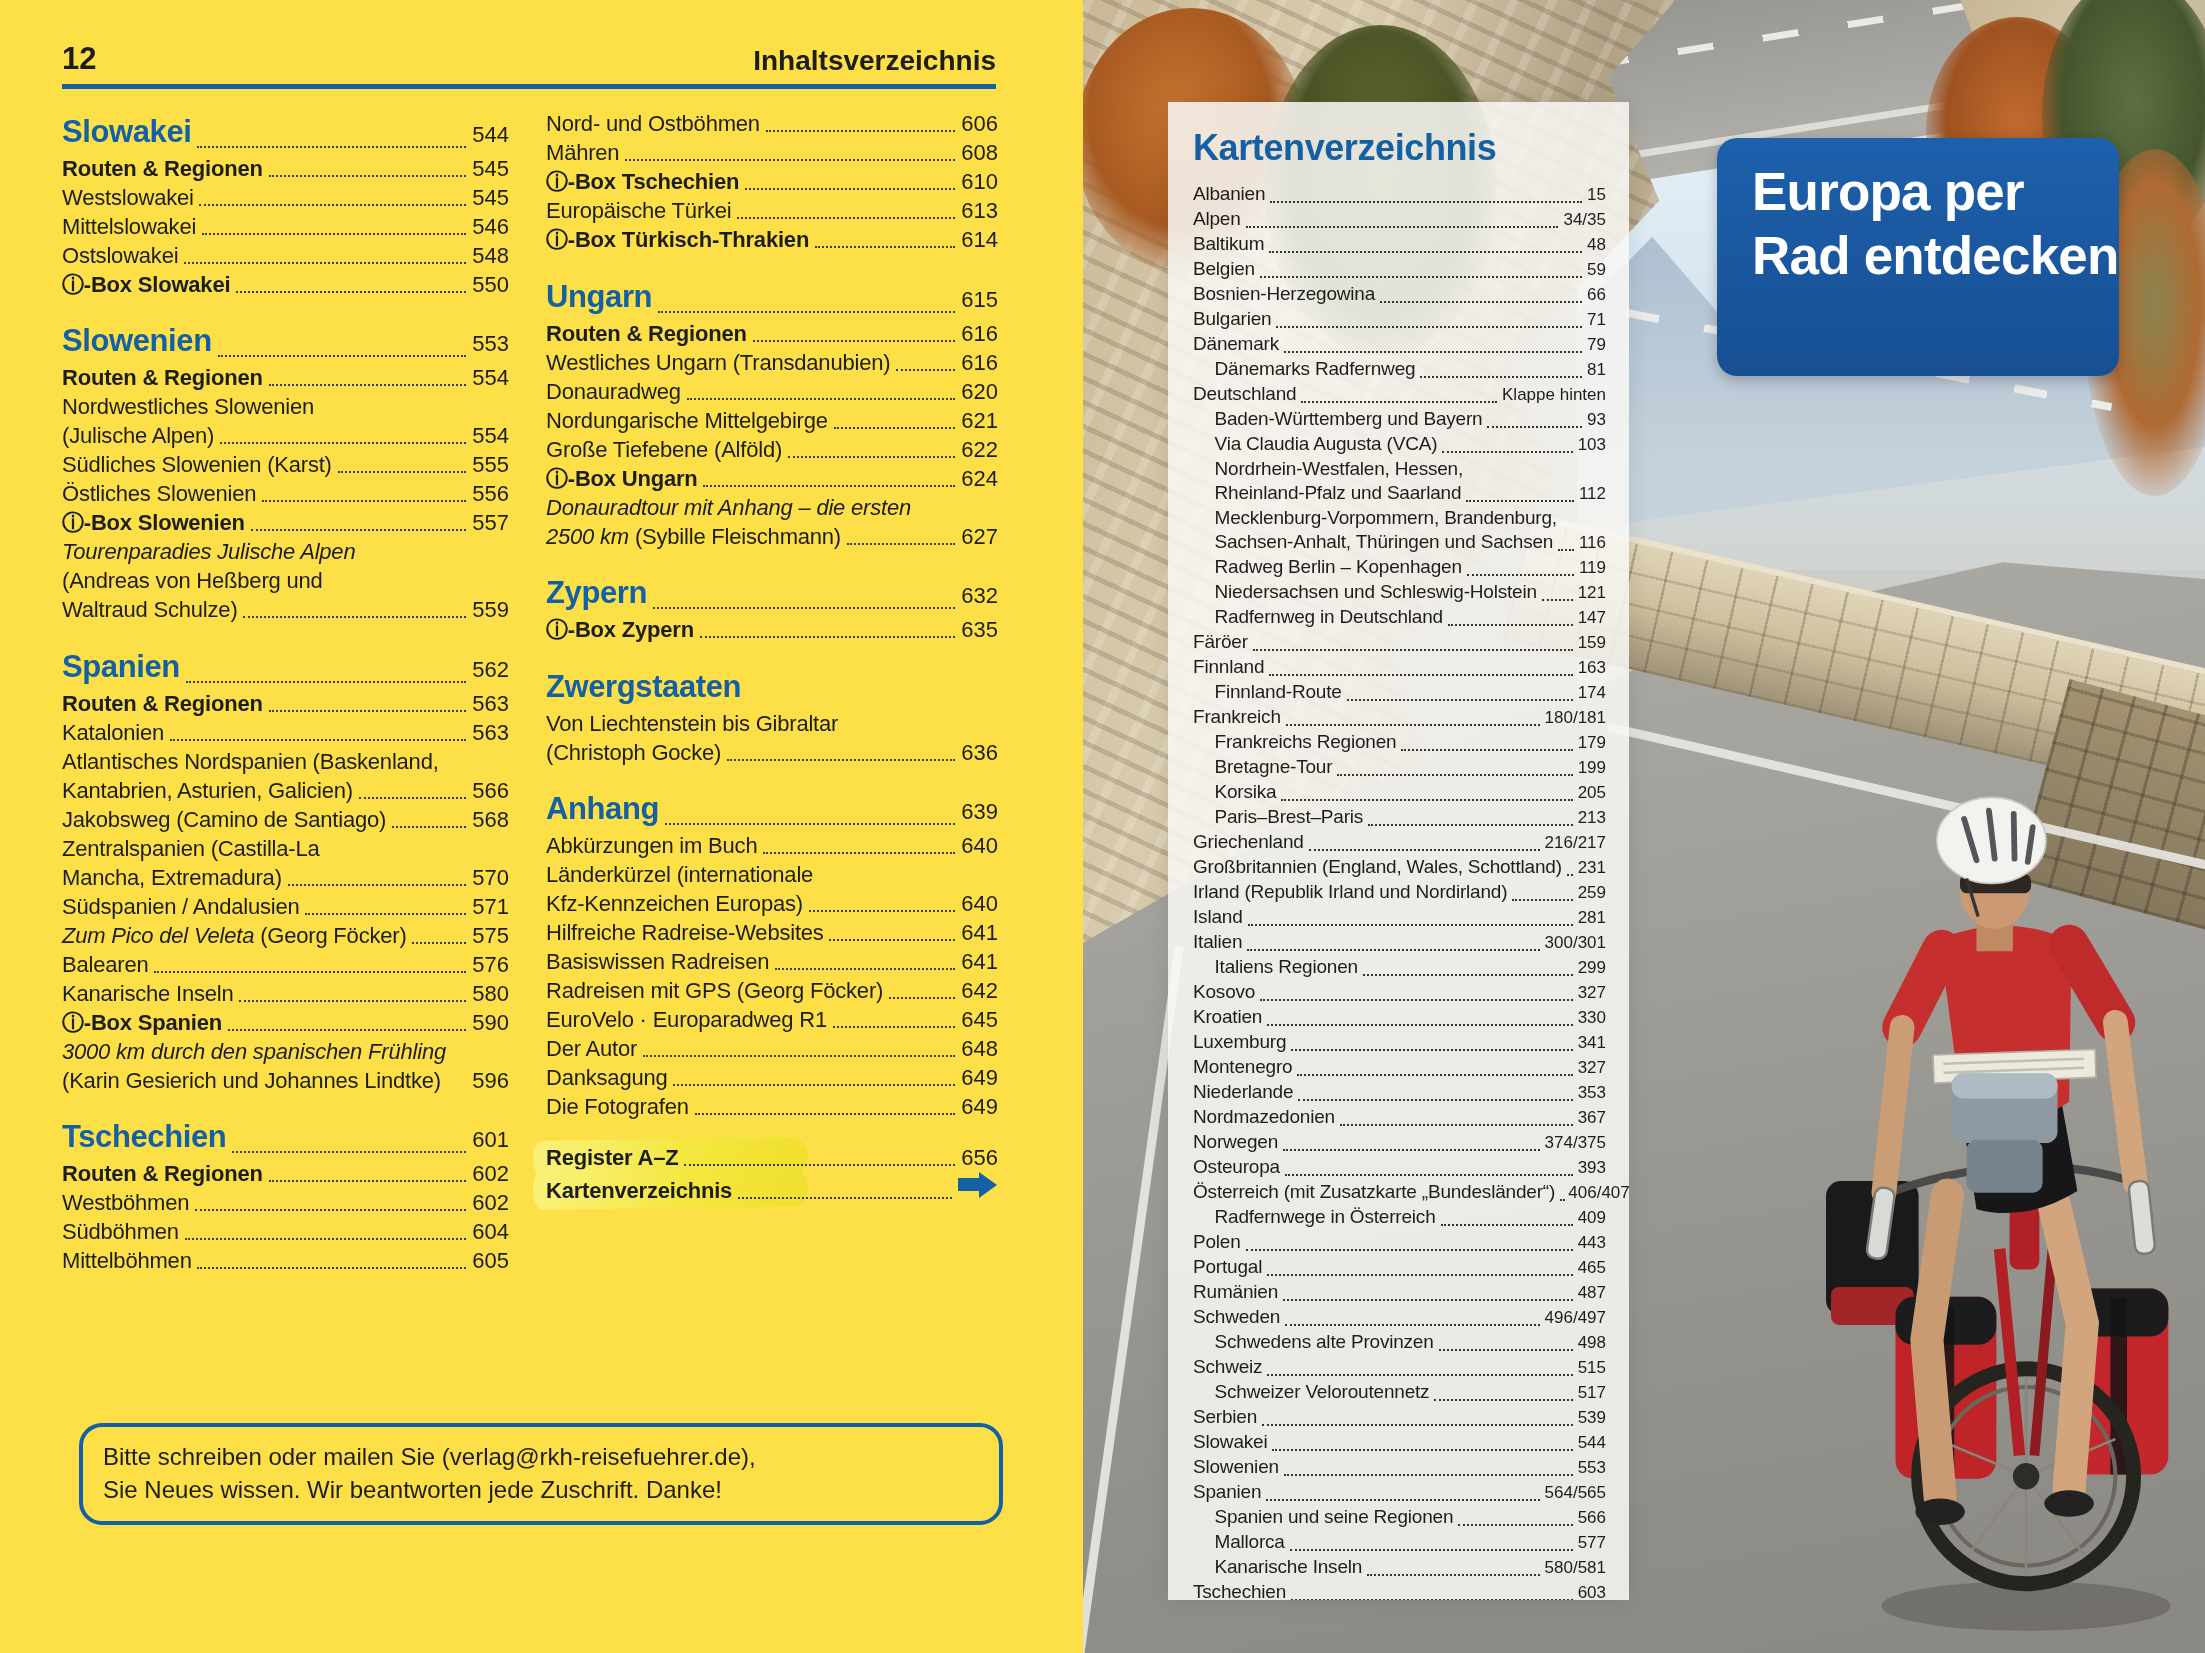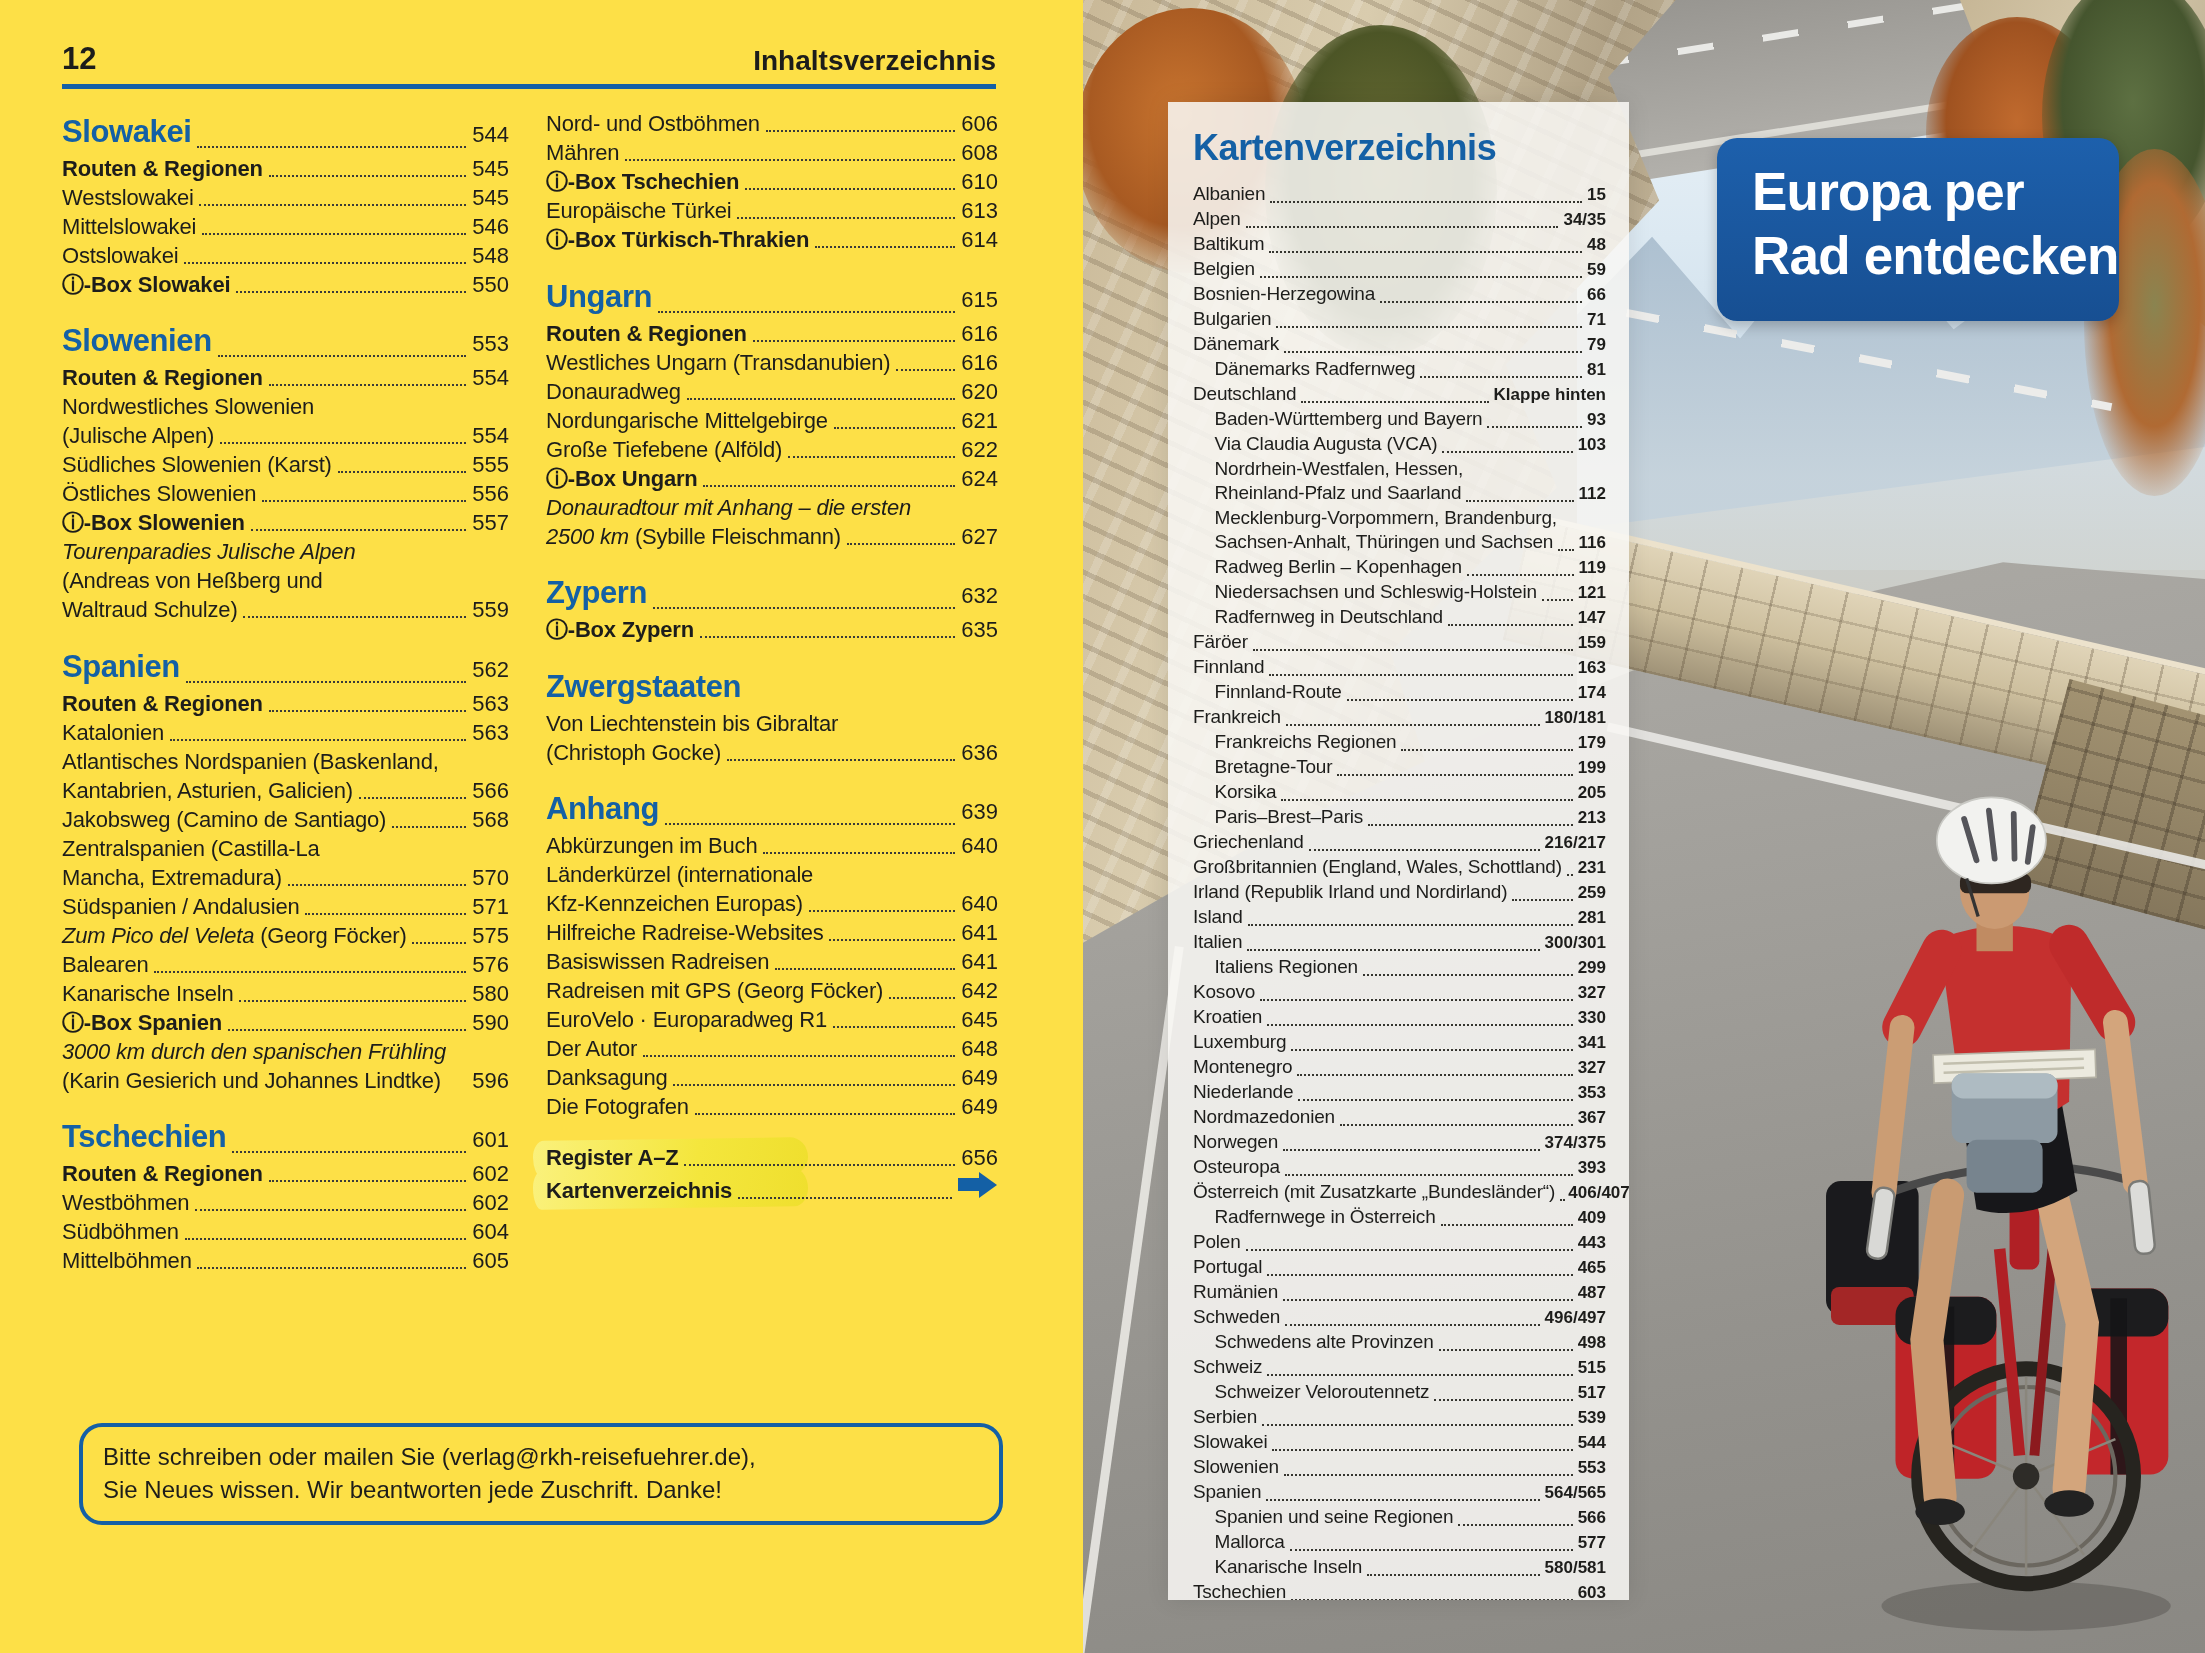--- a/index.html
+++ b/index.html
@@ -82,23 +82,23 @@
   .lineleft{left:40px;top:943px;width:9px;height:744px;transform:rotate(8deg);background:#eeede9;opacity:.85;}
   .cyclist{position:absolute;left:695px;top:728px;width:397px;height:926px;}
   
   .panel{position:absolute;left:1168px;top:102px;width:461px;height:1498px;box-sizing:border-box;
       background:rgba(248,247,243,.87);padding:25px 23px 0 25px;overflow:hidden;box-shadow:0 0 21.5px rgba(0,0,0,.10);}
   .panel h2{margin:0 0 13.2px;font-size:36px;letter-spacing:-0.4px;color:#1460a5;}
   .mrow{display:flex;align-items:baseline;min-height:24px;}
   .mrow .lbl{font-size:19px;line-height:24px;letter-spacing:-0.2px;white-space:pre;}
   .mrow.ind{padding-left:21.5px;}
   .mrow .ldr{border-bottom:2.1px dotted #35352f;margin:0 5px;margin-bottom:4.1px;min-width:3.3px;}
-  .mrow .pg{font-size:17px;line-height:24px;font-weight:bold;}
+  .mrow .pg{font-size:17px;line-height:24px;}
   
-  .banner{position:absolute;left:1717px;top:138px;width:402px;height:183px;box-sizing:border-box;
+  .banner{position:absolute;left:1717px;top:138px;width:402px;height:238px;box-sizing:border-box;
       background:linear-gradient(180deg,#1d60ac,#174f92);border-radius:20px;color:#fff;
       padding:21.5px 0 0 35px;box-shadow:0 4.1px 13.2px rgba(0,0,0,.22);}
   .banner span{display:block;font-weight:bold;font-size:53px;line-height:64px;letter-spacing:-0.8px;}
 </style>
 </head>
 <body>
 
 <div class="canvas">
 
   <header class="pg-header">

